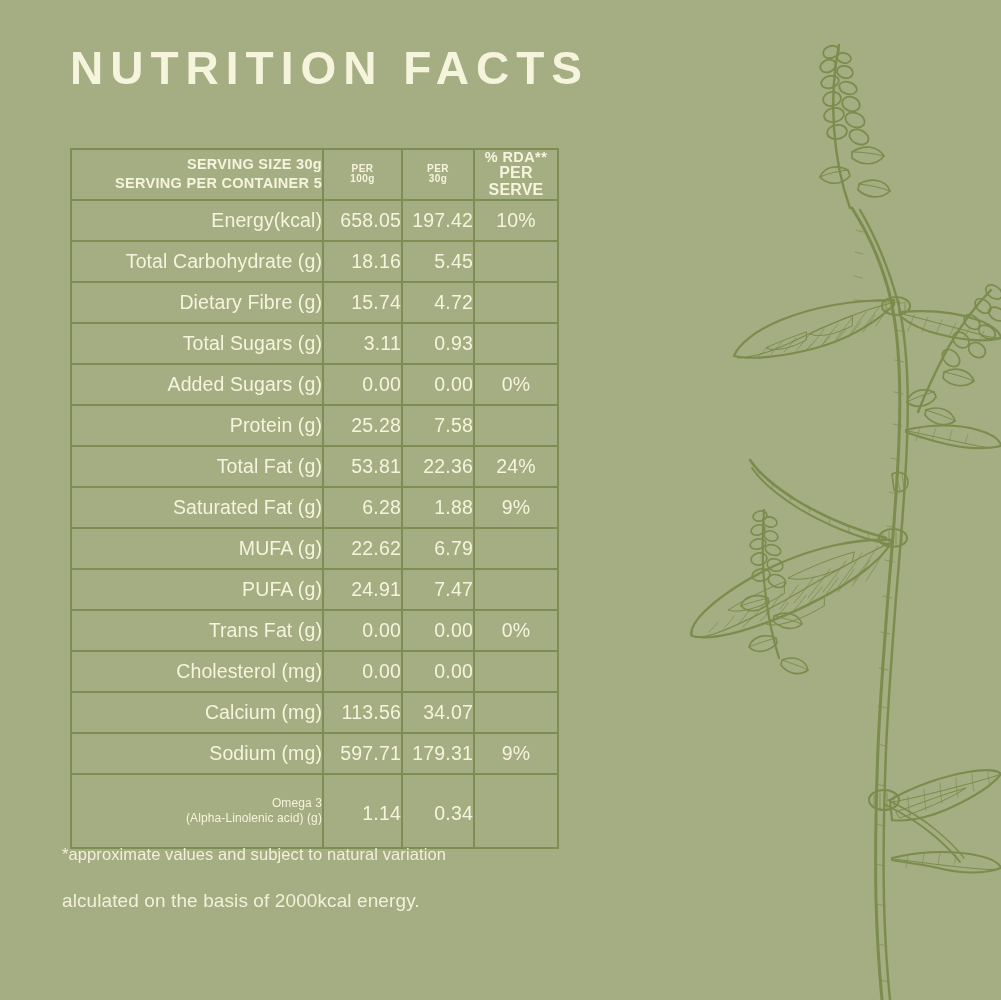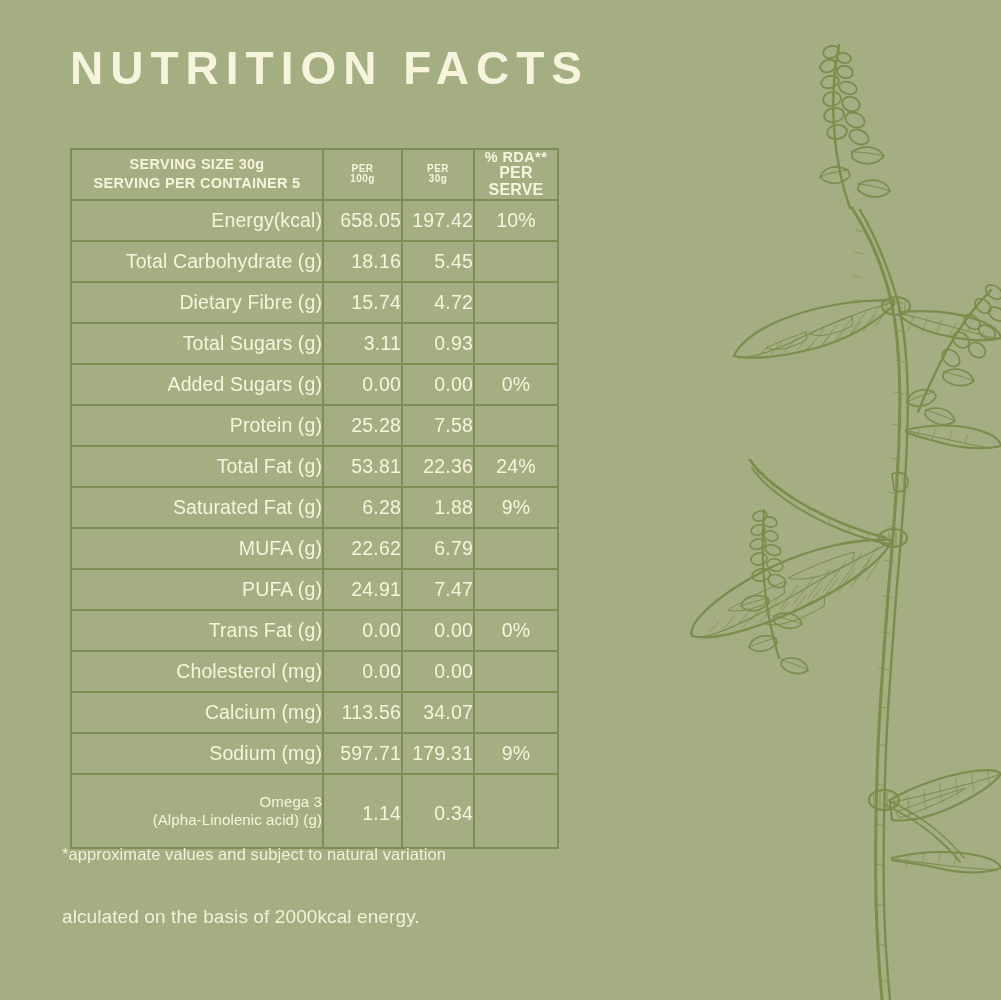--- a/index.html
+++ b/index.html
@@ -67,21 +67,21 @@
   col.c-30g   { width: 72px; }
   col.c-rda   { width: 84px; }
 
   
   .hdr-serving {
     padding: 9px 0 9px 12px;
     font-size: 14.5px;
     font-weight: bold;
     letter-spacing: 0.3px;
     line-height: 1.32;
-    text-align: center;
+    text-align: right;
   }
   .hdr-col {
     text-align: center;
     font-weight: bold;
     line-height: 1.05;
     padding: 9px 4px;
   }
   .hdr-col .big { font-size: 10px; letter-spacing: 0.4px; display: block; }
   .hdr-col .sml { font-size: 12.5px; letter-spacing: 0.2px; display: block; }
   .hdr-col.rda .big { font-size: 14.5px; }
@@ -109,21 +109,21 @@
     font-size: 19.5px;
     letter-spacing: 0.2px;
   }
 
   
   tr.dashed-below > td { border-bottom: 2px dashed #7e8d53; }
 
   
   tr.omega .r-name {
     height: 64px;
-    font-size: 15px;
+    font-size: 12px;
     line-height: 1.2;
     padding-top: 4px;
     padding-bottom: 4px;
     vertical-align: middle;
   }
   tr.omega .r-val {
     vertical-align: bottom;
     padding-bottom: 22px;
   }
   tr.omega .r-rda { vertical-align: bottom; }
@@ -132,21 +132,21 @@
   .footnotes {
     position: absolute;
     left: 62px;
     top: 845px;
     width: 560px;
     color: #f2f0da;
   }
   .fn1 {
     font-size: 16.5px;
     letter-spacing: 0.1px;
-    margin-bottom: 16px;
+    margin-bottom: 0;
     line-height: 1.2;
   }
   .fn2 {
     font-size: 19px;
     letter-spacing: 0.1px;
     line-height: 1.28;
   }
 </style>
 </head>
 <body>

